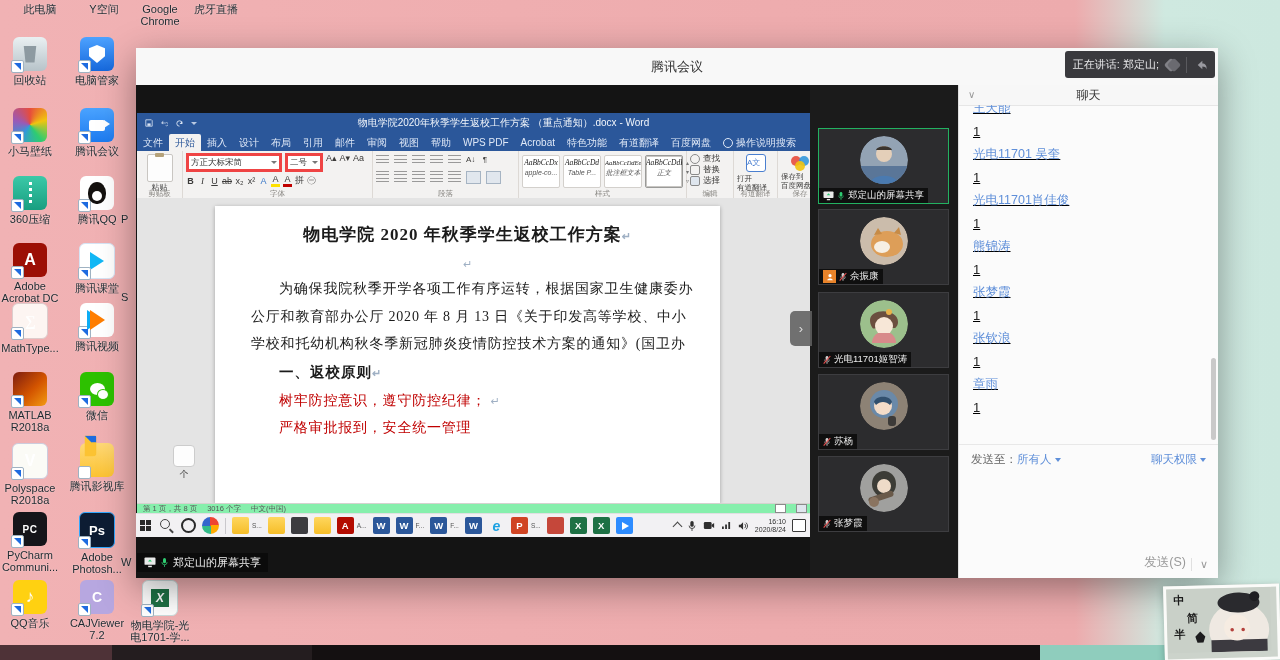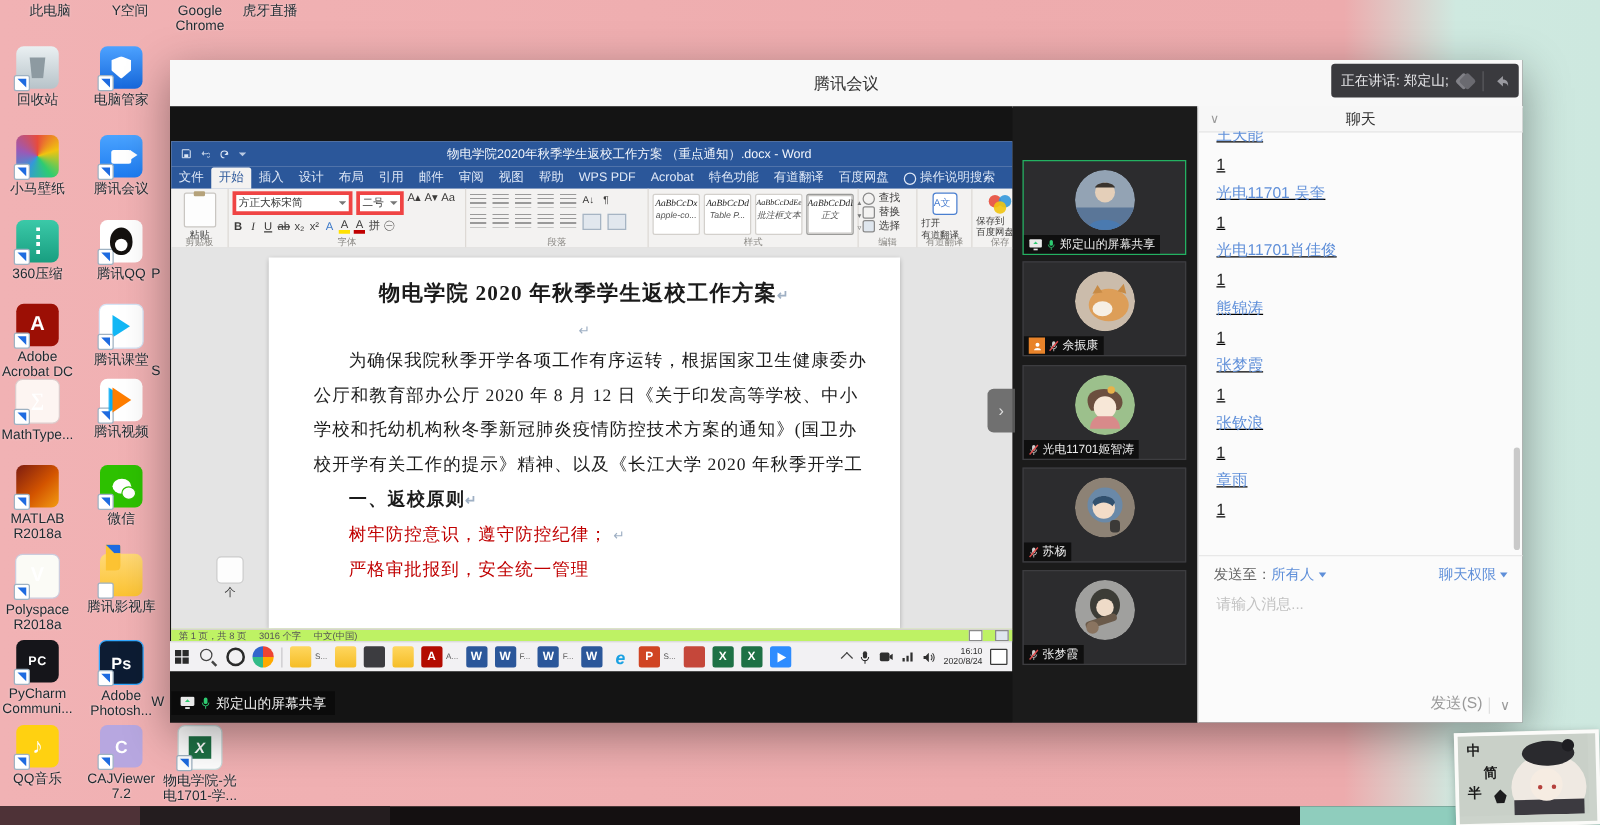--- a/index.html
+++ b/index.html
@@ -112,21 +112,21 @@
   #doc-scroll .thumb{position:absolute;left:1px;right:1px;top:13px;height:58px;background:#c1c1c1;}
   #doc-scroll .arr{position:absolute;left:2px;width:0;height:0;border-left:3px solid transparent;border-right:3px solid transparent;}
   #artifact{position:absolute;left:34px;top:247px;width:26px;text-align:center;}
   #artifact .ai{width:20px;height:20px;background:#fdfdfd;border:1px solid #ccc;border-radius:4px;margin:0 auto 1px;}
   #artifact .at{font-size:9px;color:#333;}
   #sogou{position:absolute;right:12px;bottom:4px;height:13px;background:#fff;border:1px solid #d8d8d8;border-radius:2px;display:flex;align-items:center;gap:4px;padding:0 4px;box-shadow:0 1px 2px rgba(0,0,0,.15);}
   #sogou .slogo{color:#ff6a00;font-weight:bold;font-style:italic;font-size:10px;}
   #sogou .sg{font-size:8px;color:#4a90d9;}
   #sogou .sqr{width:7px;height:7px;border:1px solid #7fb0e8;border-radius:1px;}
   
-  #w-status{position:absolute;left:0;bottom:0;right:0;height:10px;background:#bef264;border-top:1px solid #d5d2cf;display:flex;font-size:7.5px;color:#555;padding:0 6px;gap:10px;box-sizing:border-box;}
+  #w-status{position:absolute;left:0;bottom:0;right:0;height:10px;background:#86efac;border-top:1px solid #d5d2cf;display:flex;font-size:7.5px;color:#555;padding:0 6px;gap:10px;box-sizing:border-box;}
   #w-status .sp{white-space:nowrap;}
   #w-status .grow{flex:1;}
   .vicon{width:9px;height:7px;border:1px solid #8a8a8a;background:#fff;}
   .slider{width:52px;height:2px;background:#a5a5a5;position:relative;}
   .slider i{position:absolute;left:55%;top:-3px;width:4px;height:8px;background:#666;}
   
   #tbar{position:absolute;left:0;top:428px;right:0;height:24px;background:#f2f1f3;border-top:1px solid #e0dfe2;display:flex;align-items:center;padding:0 4px;gap:6px;box-sizing:border-box;}
   .winlogo{width:12px;height:12px;display:grid;grid-template-columns:5px 5px;grid-gap:1px;}
   .winlogo i{background:#2a2a2a;width:5px;height:5px;}
   .tb{width:17px;height:17px;border-radius:2px;display:flex;align-items:center;justify-content:center;font-size:9.5px;color:#fff;font-weight:bold;flex:none;}
@@ -488,23 +488,22 @@
 
       <div id="w-doc">
         <div id="artifact">
           <div class="ai"></div>
           <div class="at">个</div>
         </div>
         <div id="page">
           <div class="doc-title"><span>物电学院 2020 年秋季学生返校工作方案</span><span class="pmark">↵</span></div>
           <div class="blankline"><span class="pmark">↵</span></div>
           <div class="pline indent">为确保我院秋季开学各项工作有序运转，根据国家卫生健康委办</div>
-          <div class="pline">公厅和教育部办公厅 2020 年 8 月 12 日《关于印发高等学校、中小</div>
+          <div class="pline">公厅和教育部办公厅 2020 年 8 月 13 日《关于印发高等学校、中小</div>
           <div class="pline">学校和托幼机构秋冬季新冠肺炎疫情防控技术方案的通知》(国卫办</div>
-          <div class="pline">校开学有关工作的提示》精神、以及《长江大学 2020 年秋季开学工</div>
           <div class="dheading"><span>一、返校原则</span><span class="pmark">↵</span></div>
           <div class="pline rline indent"><span>树牢防控意识，遵守防控纪律；</span> <span class="pmark">↵</span></div>
           <div class="pline rline indent"><span>严格审批报到，安全统一管理</span> </div>
         </div>
         <div id="doc-scroll">
           <span class="arr" style="top:3px;border-bottom:4px solid #777;"></span>
           <div class="thumb"></div>
         </div>
         <div id="sogou">
           <span class="slogo">S</span>
@@ -726,21 +725,20 @@
       <div class="cv">1</div>
     </div>
     <div id="chat-scroll"></div>
     <div id="chat-foot">
       <div class="sendrow">
         <span class="lab">发送至：</span>
         <span class="blue"><span>所有人</span><span class="caret"></span></span>
         <span style="flex:1;"></span>
         <span class="blue"><span>聊天权限</span><span class="caret"></span></span>
       </div>
-      <input class="chat-input" placeholder="请输入消息..." style="">
       <span id="sendbtn">发送(S)</span>
       <span id="sendcaret">∨</span>
     </div>
   </div>
 </div>
 
 <div id="strip">
   <div class="s1"></div>
   <div class="s2"></div>
   <div class="s3"></div>

